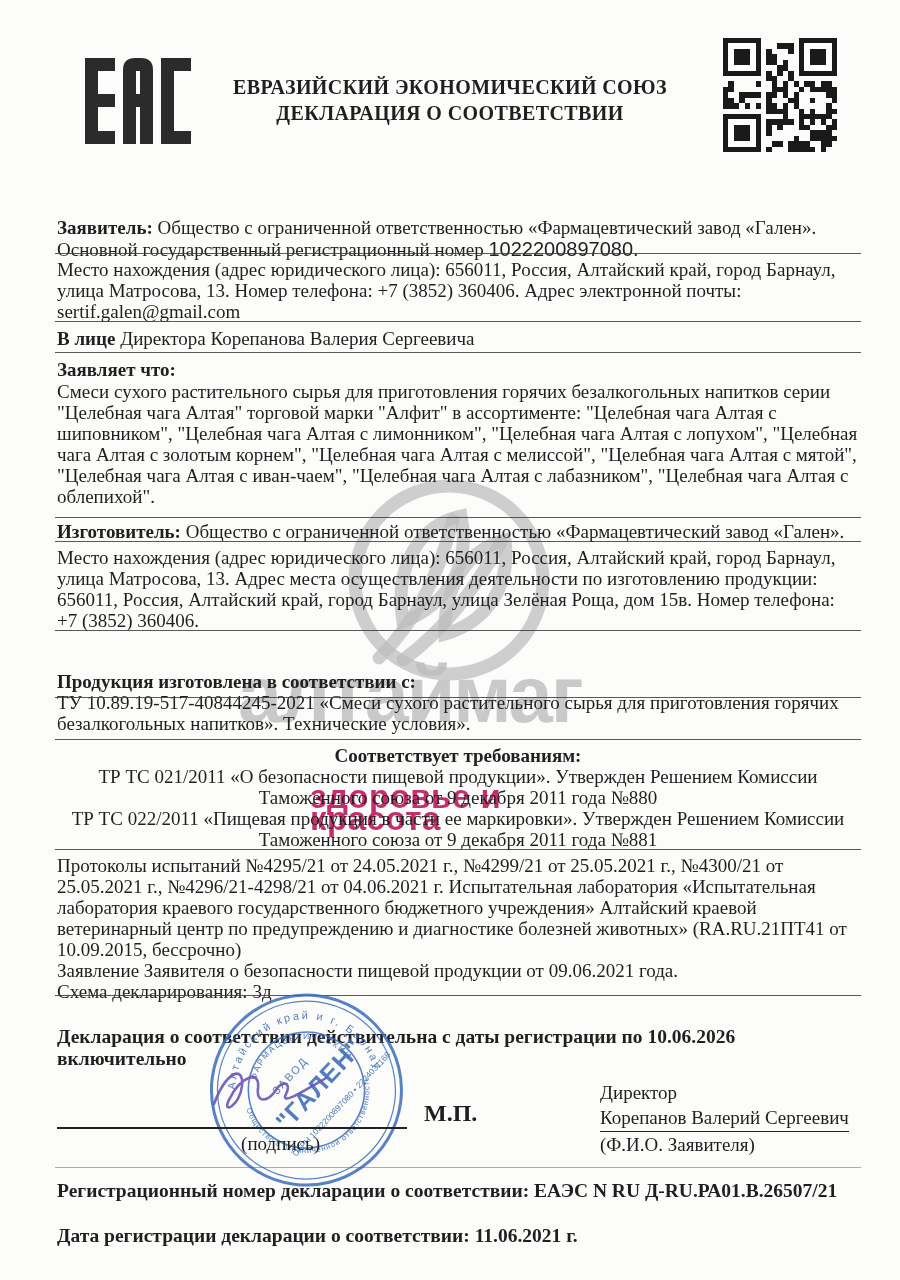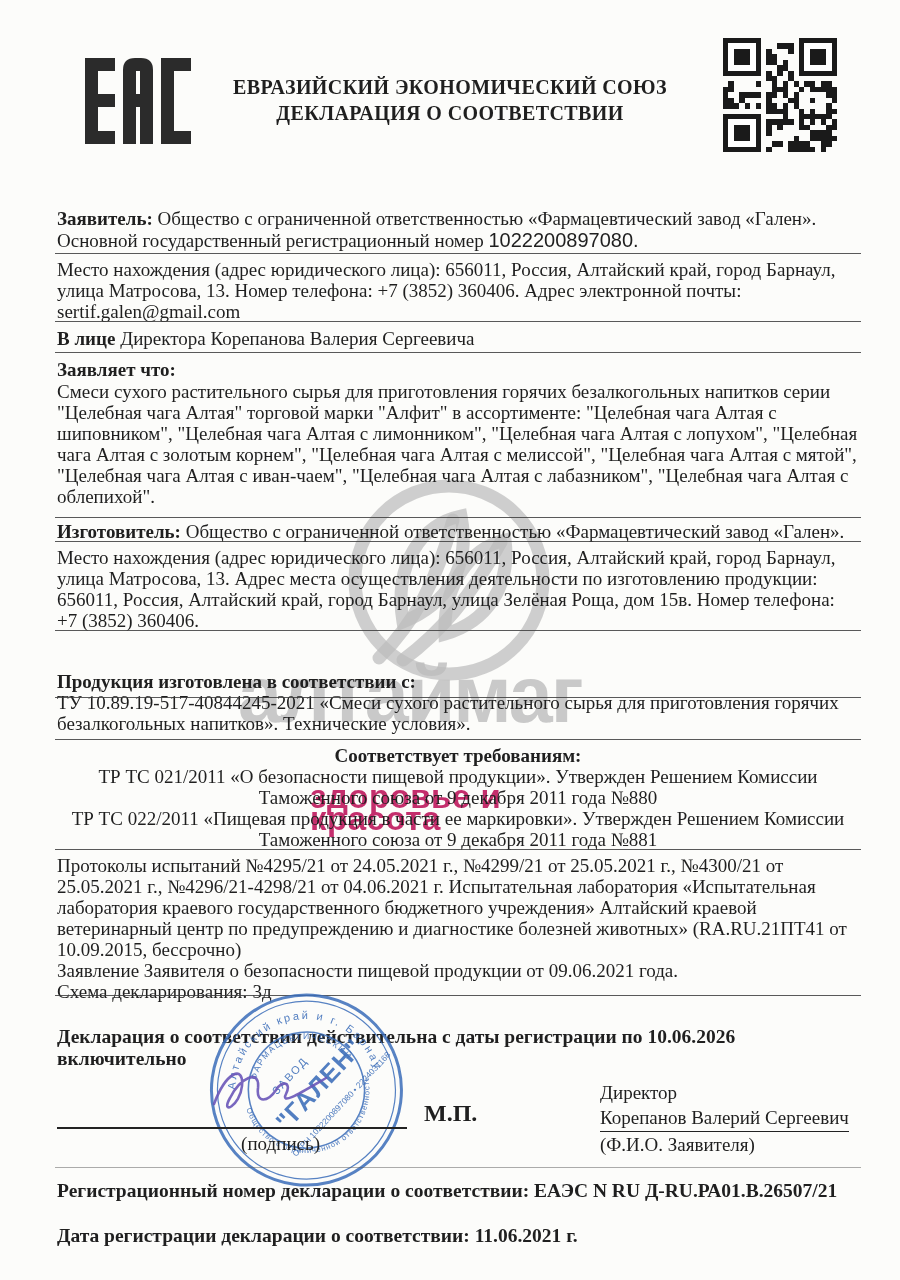--- a/index.html
+++ b/index.html
@@ -201,21 +201,21 @@
         <rect x="2" y="2" width="3" height="3" fill="#1a1a1a"></rect>
         <rect x="14" y="0" width="7" height="7" fill="#1a1a1a"></rect>
         <rect x="15" y="1" width="5" height="5" fill="#fff"></rect>
         <rect x="16" y="2" width="3" height="3" fill="#1a1a1a"></rect>
         <rect x="0" y="14" width="7" height="7" fill="#1a1a1a"></rect>
         <rect x="1" y="15" width="5" height="5" fill="#fff"></rect>
         <rect x="2" y="16" width="3" height="3" fill="#1a1a1a"></rect>
       </svg>
   </div>
 
-  <p class="para" style="top:208px;">
+  <p class="para" style="top:217px;">
     <span class="b">Заявитель:</span><span> Общество с ограниченной ответственностью «Фармацевтический завод «Гален».</span><br>
     <span>Основной государственный регистрационный номер </span><span class="sans">1022200897080.</span>
   </p>
   <div class="rule" style="top:253px;"></div>
 
   <p class="para" style="top:259px;line-height:21px;">Место нахождения (адрес юридического лица): 656011, Россия, Алтайский край, город Барнаул, улица Матросова, 13. Номер телефона: +7 (3852) 360406. Адрес электронной почты: sertif.galen@gmail.com</p>
   <div class="rule" style="top:321px;"></div>
 
   <p class="para" style="top:328px;">
     <span class="b">В лице</span><span> Директора Корепанова Валерия Сергеевича</span>

